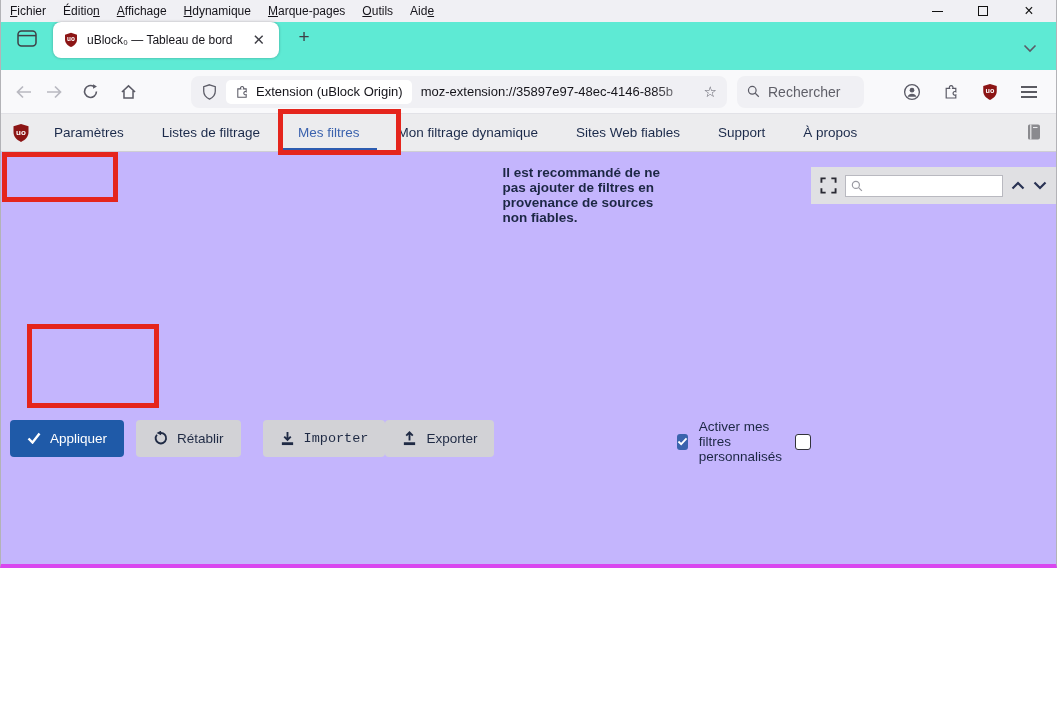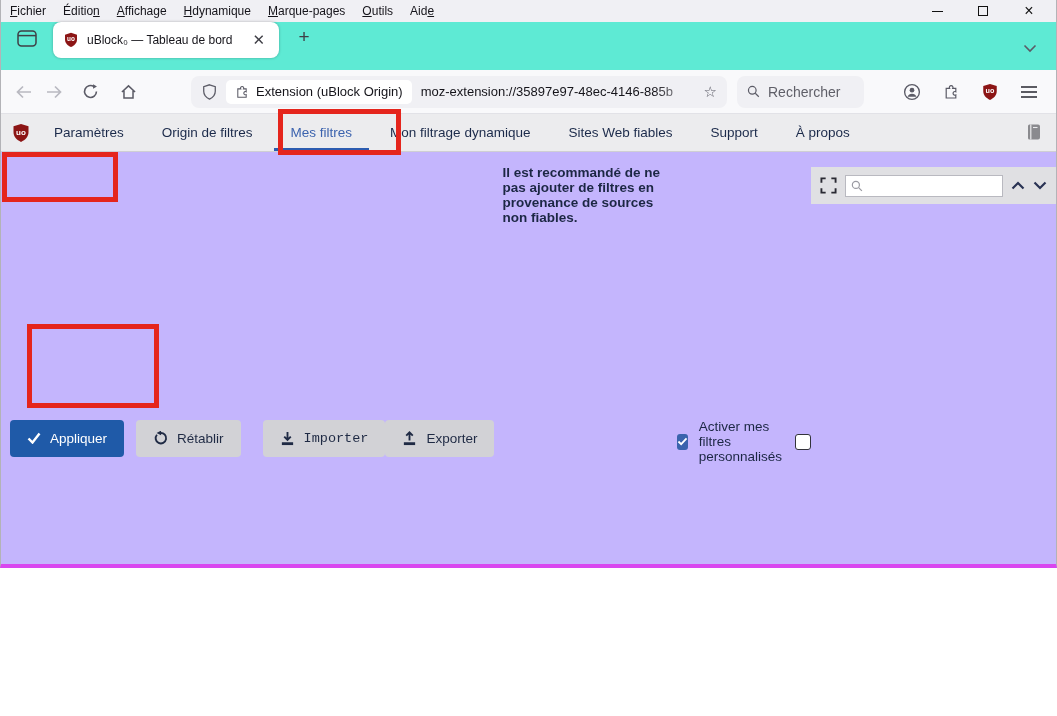--- a/index.html
+++ b/index.html
@@ -215,21 +215,21 @@
 
   <div class="dashtabs">
     <span class="dash-logo">
       <svg width="20" height="20" viewBox="0 0 20 20">
         <path d="M10 1 L17.5 3.3 V9 C17.5 13.8 14.3 16.9 10 18.9 C5.7 16.9 2.5 13.8 2.5 9 V3.3 Z" fill="#8c1515"></path>
         <text x="10" y="11.5" font-size="8" font-weight="bold" fill="#fff" text-anchor="middle" font-family="Liberation Sans, sans-serif">uo</text>
       </svg>
     </span>
     <div class="dtabs">
       <span class="dtab">Paramètres</span>
-      <span class="dtab">Origin de filtres</span>
+      <span class="dtab">Listes de filtrage</span>
       <span class="dtab active">Mes filtres</span>
       <span class="dtab">Mon filtrage dynamique</span>
       <span class="dtab">Sites Web fiables</span>
       <span class="dtab">Support</span>
       <span class="dtab">À propos</span>
     </div>
     <span class="doc-btn">
       <svg width="20" height="20" viewBox="0 0 20 20">
         <path d="M5.5 2.5 H14 a2 2 0 0 1 2 2 V15.5 a2 2 0 0 1 -2 2 H5.5 a1.5 1.5 0 0 1 -1.5 -1.5 V4 a1.5 1.5 0 0 1 1.5 -1.5 Z" fill="#8a8a8e"></path>
         <line x1="6.8" y1="2.5" x2="6.8" y2="17.5" stroke="#ececee" stroke-width="1.2"></line>

